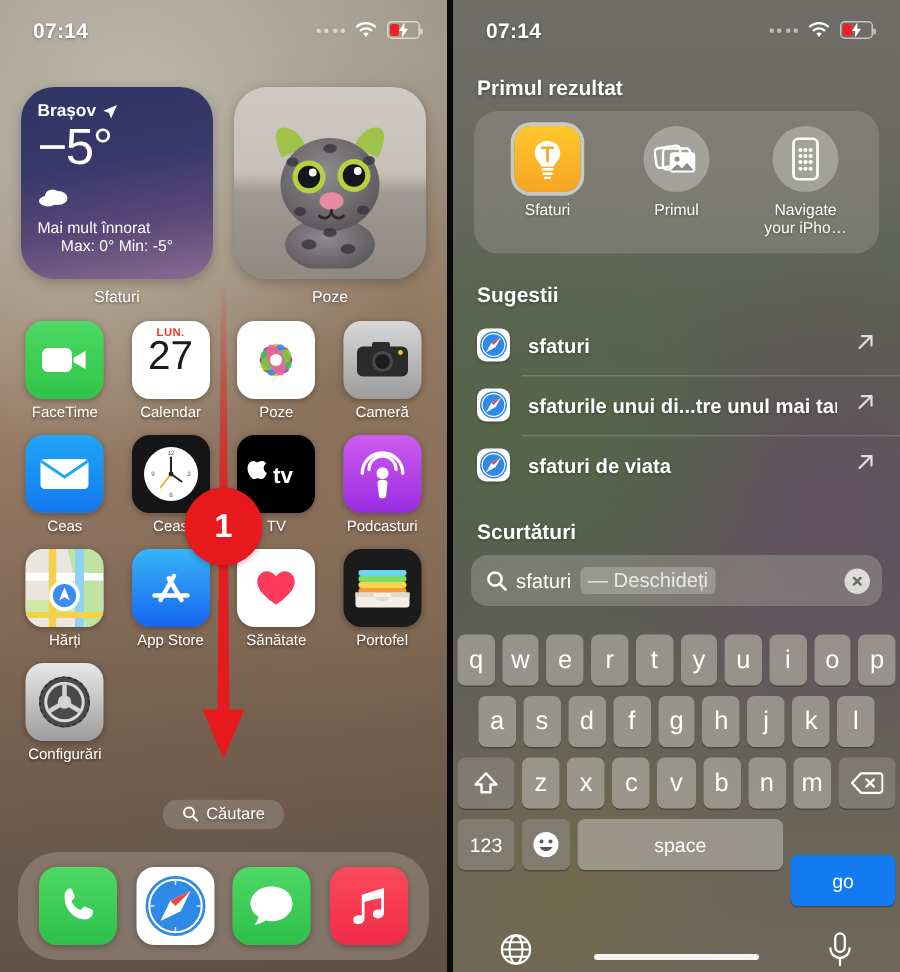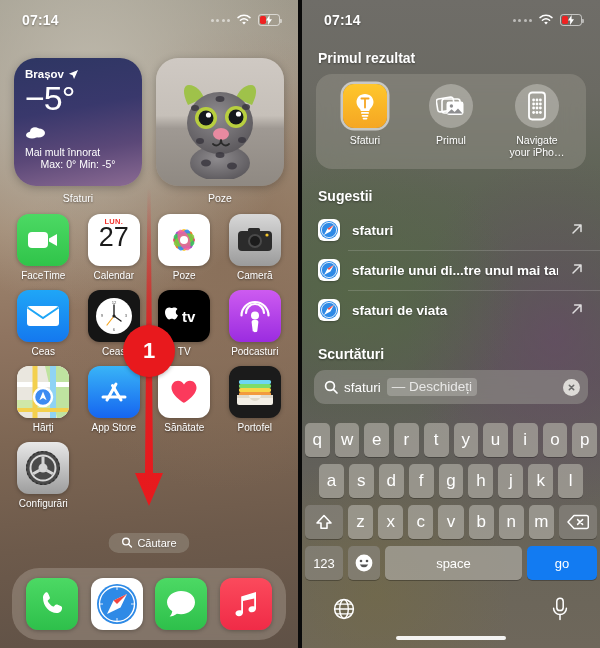--- a/index.html
+++ b/index.html
@@ -156,21 +156,21 @@
   .kbrow { display: flex; justify-content: center; gap: 5px; margin-bottom: 7px; }
   .key { height: 34px; border-radius: 5px; background: rgba(171,167,160,.72);
     color: #fff; font-size: 17px; display: flex; align-items: center;
     justify-content: center; box-shadow: 0 1px 0 rgba(0,0,0,.28); flex: 1 1 0; }
   .kbrow.r2 { padding: 0 14px; }
   .kbrow.r3 .key.ltr { flex: 1 1 0; }
   .key.wide { flex: 0 0 38px; background: rgba(140,137,131,.62); }
   .key.num { flex: 0 0 38px; background: rgba(140,137,131,.62); font-size: 13px; }
   .key.emoji { flex: 0 0 32px; background: rgba(140,137,131,.62); }
   .key.space { flex: 1 1 auto; font-size: 13px; }
-  .key.go { flex: 0 0 70px; background: #127bf2; font-size: 13px; }
+  .key.go { flex: 0 0 70px; background: #127bf2; font-size: 13px; margin-top: 24px; }
   .kbrow.r4 { gap: 5px; }
   .kb-bottom { display: flex; align-items: center; justify-content: space-between;
     padding: 10px 28px 0; }
   .home-ind { position: absolute; left: 50%; transform: translateX(-50%); bottom: 8px;
     width: 110px; height: 4px; border-radius: 3px; background: rgba(255,255,255,.92); }
 </style>
 </head>
 <body>
 
 <div class="shot">

